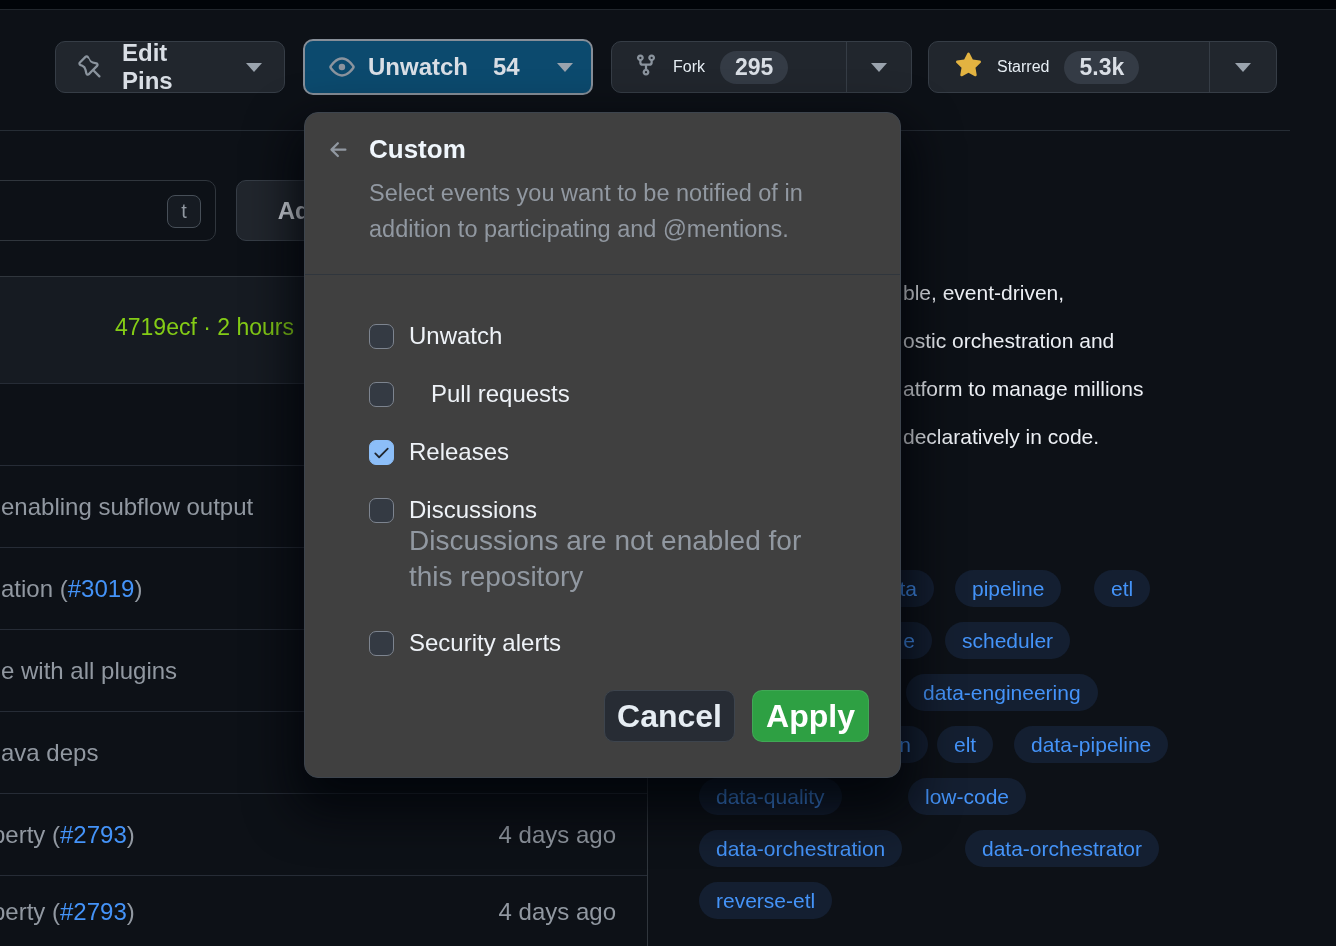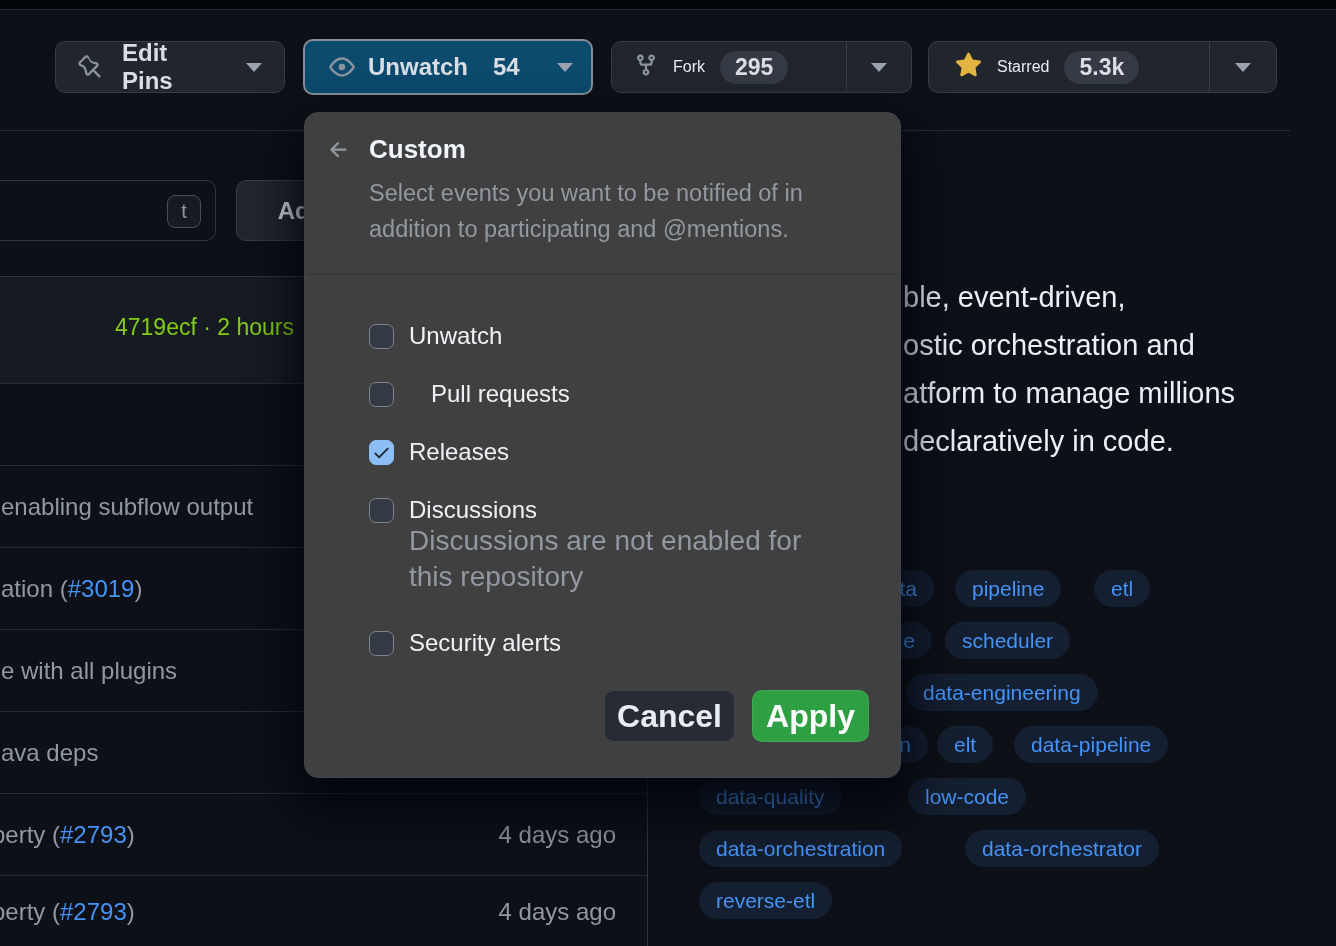--- a/index.html
+++ b/index.html
@@ -55,21 +55,21 @@
     font-size:24px;color:#9198a1;white-space:nowrap;}
   .frow .msg{position:absolute;left:24px;display:flex;white-space:pre;}
   .frow .msg.shift{left:15px;}
   .frow .date{position:absolute;right:31px;color:#9198a1;}
   .flink{color:#4493f8;text-decoration:none;cursor:pointer;}
   .r1{top:107px;height:82px;} .r2{top:189px;height:82px;} .r3{top:271px;height:82px;}
   .r4{top:353px;height:82px;} .r5{top:435px;height:82px;} .r6{top:517px;height:82px;}
   .r7{top:599px;height:71px;border-bottom:none;}
 
   
-  .about-line{font-size:29px;color:#eceff4;white-space:nowrap;}
+  .about-line{font-size:21px;color:#eceff4;white-space:nowrap;}
   .topic{
     display:inline-flex;align-items:center;box-sizing:border-box;height:37px;padding:0 17px;border-radius:19px;
     background:#141f31;color:#4493f8;font-size:21px;white-space:nowrap;cursor:pointer;
   }
   .topic.cut{justify-content:flex-end;padding-left:0;overflow:hidden;}
 
   
   .dialog{
     left:304px;top:112px;width:597px;height:666px;box-sizing:border-box;z-index:10;
     background:#404040;border:1px solid #3d444d;border-radius:14px;

